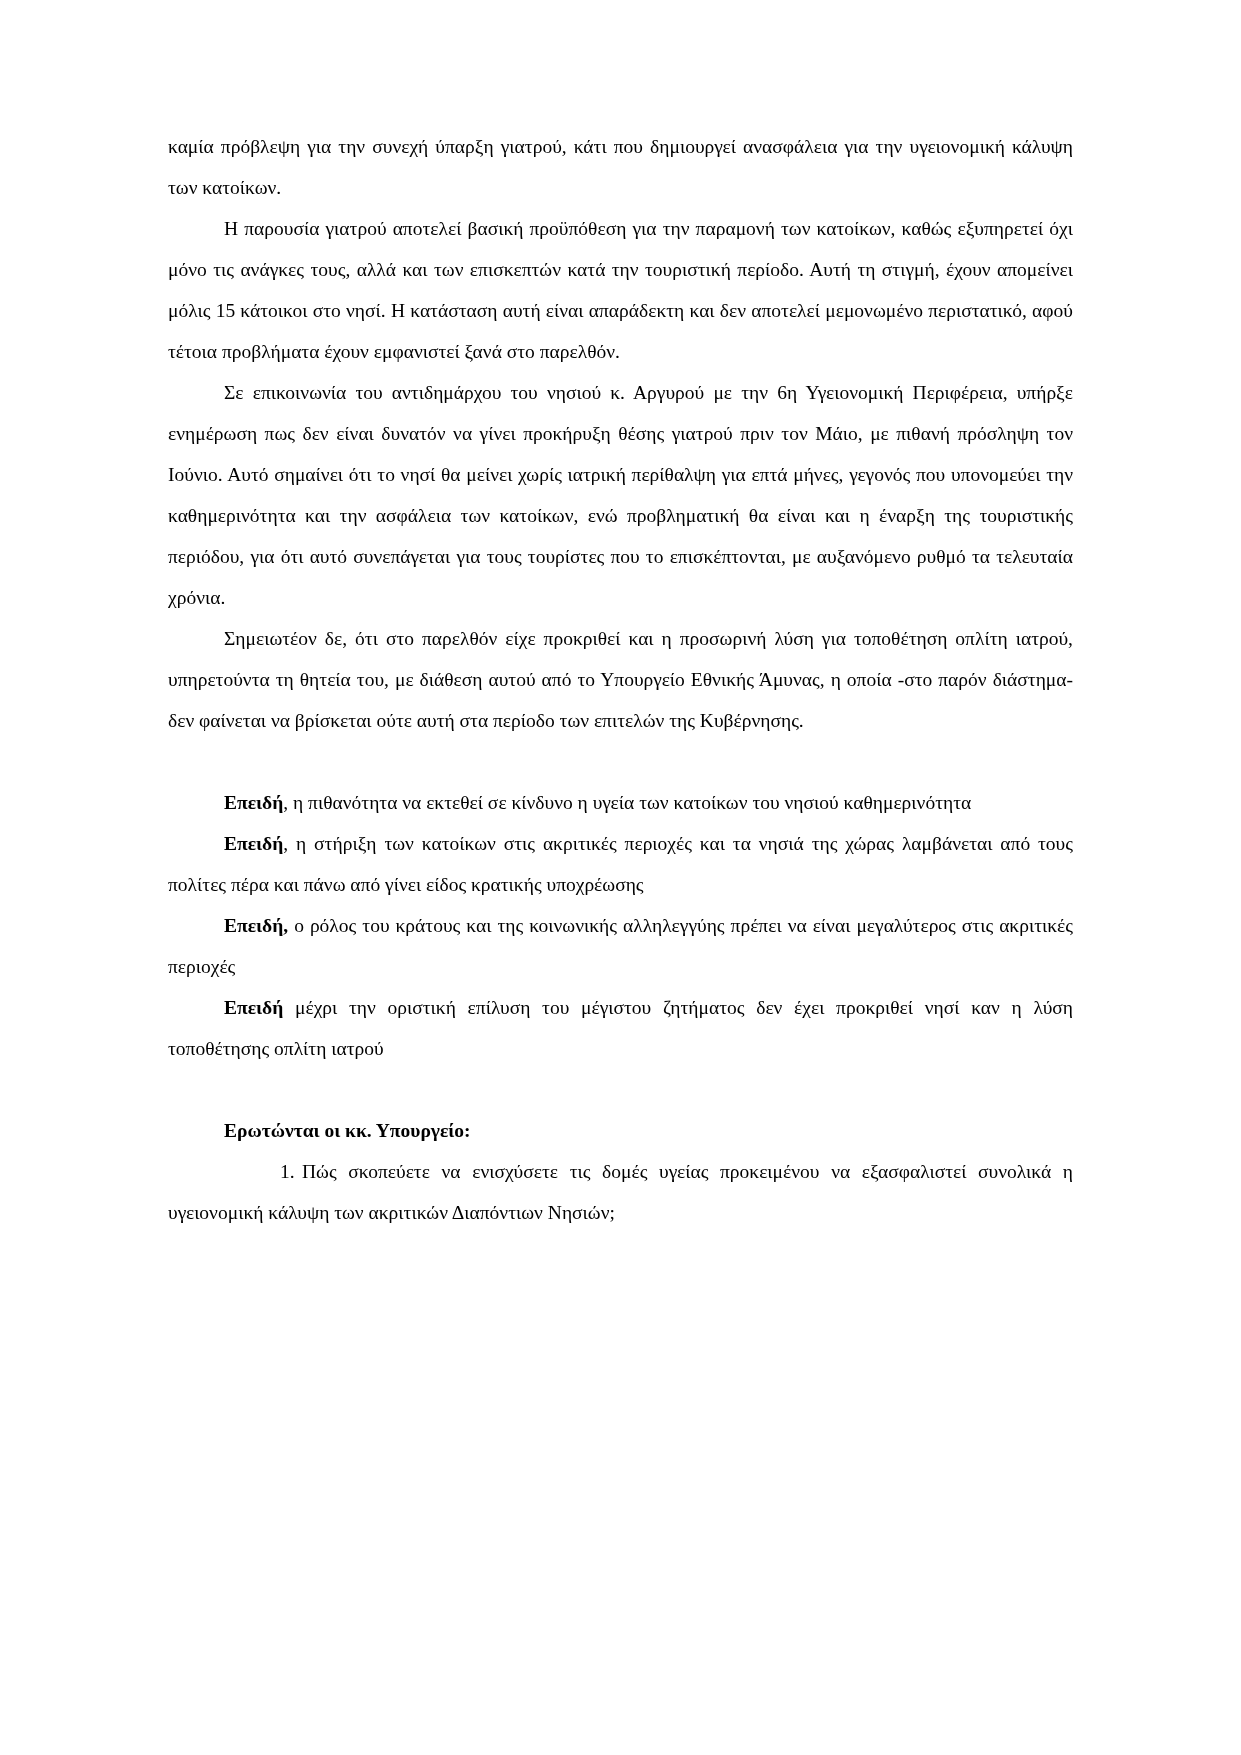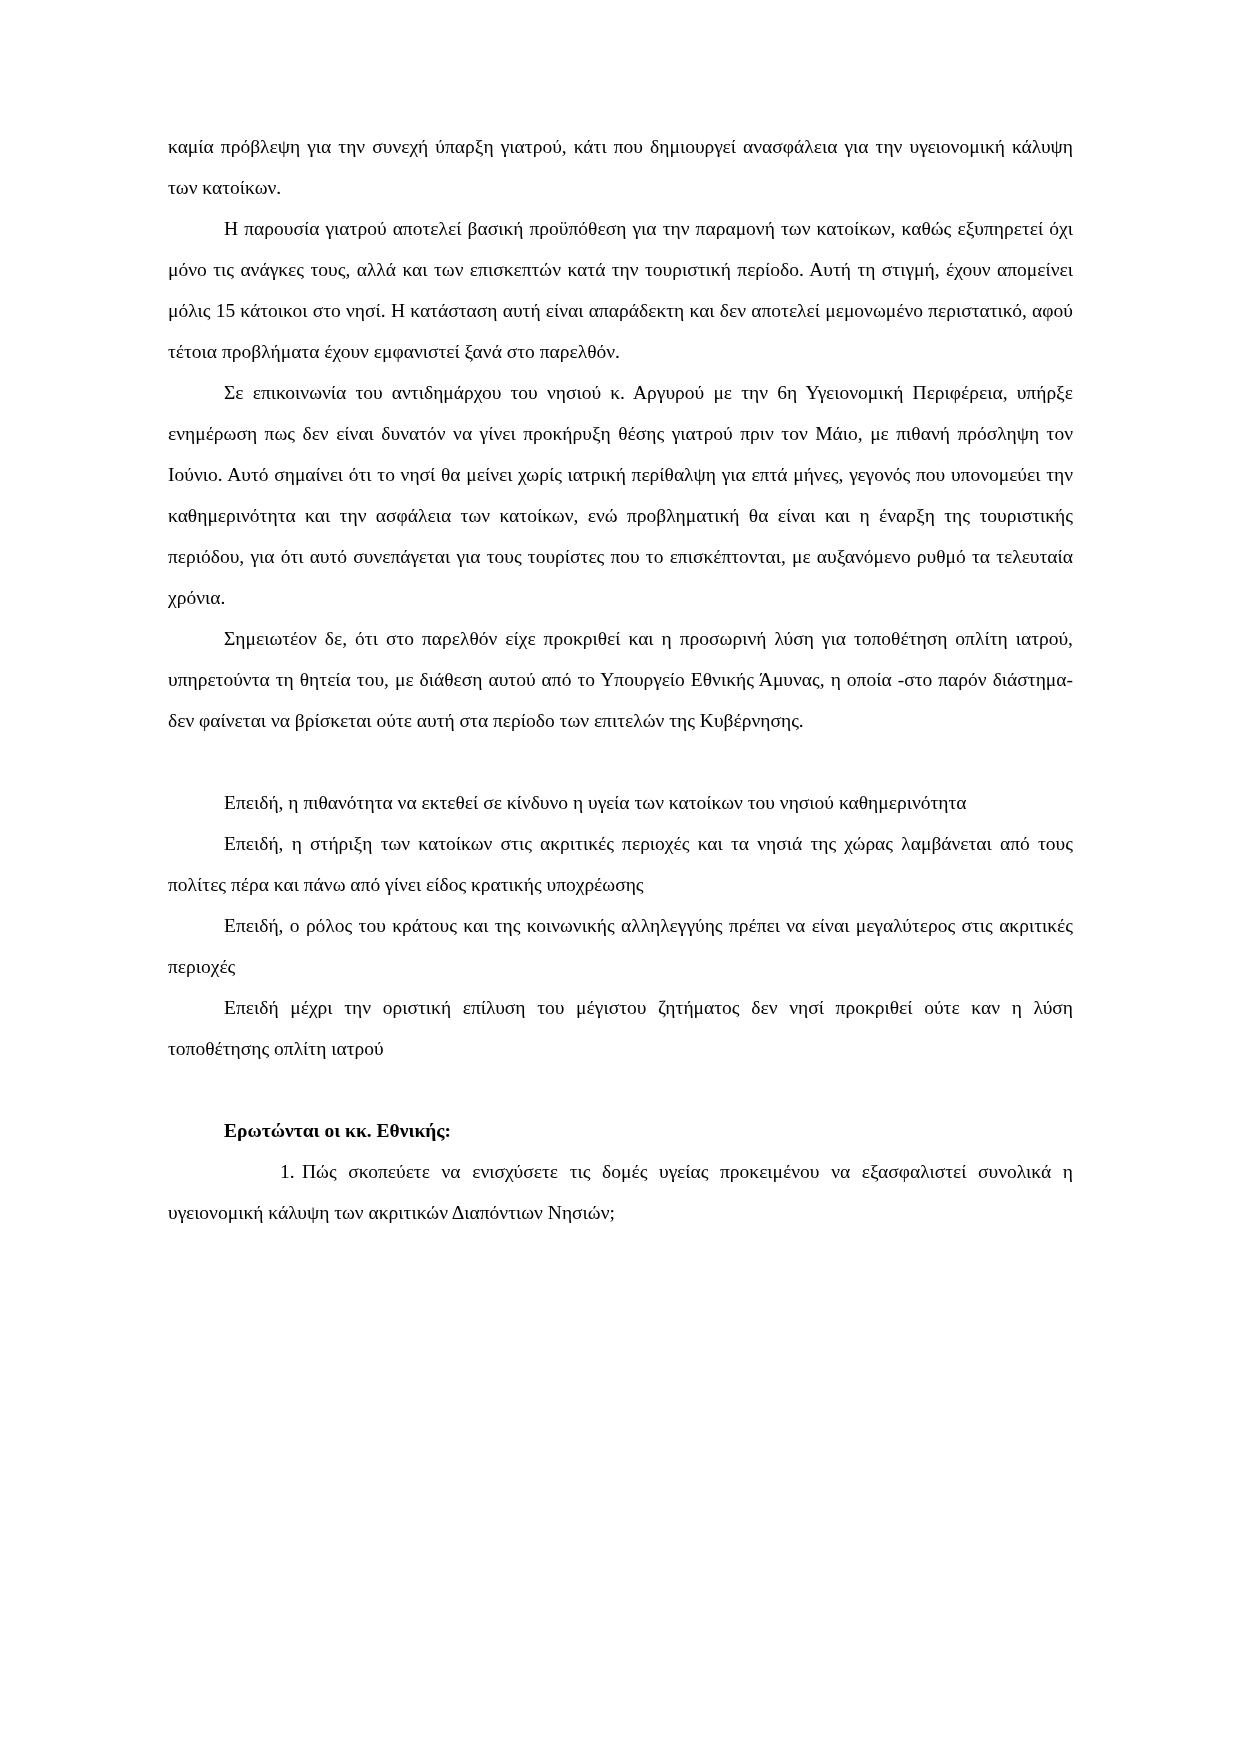--- a/index.html
+++ b/index.html
@@ -28,21 +28,21 @@
     margin: 0;
     padding: 0;
   }
   .indent {
     text-indent: 56px;
   }
   .noindent {
     text-indent: 0;
   }
   .bold {
-    font-weight: normal;
+    font-weight: bold;
   }
   .spacer-block {
     height: 41px;
   }
   .questions-heading {
     text-indent: 56px;
     font-weight: bold;
   }
   .q-item {
     text-indent: 56px;
@@ -67,22 +67,22 @@
     <p class="indent">Σημειωτέον δε, ότι στο παρελθόν είχε προκριθεί και η προσωρινή λύση για τοποθέτηση οπλίτη ιατρού, υπηρετούντα τη θητεία του, με διάθεση αυτού από το Υπουργείο Εθνικής Άμυνας, η οποία -στο παρόν διάστημα- δεν φαίνεται να βρίσκεται ούτε αυτή στα περίοδο των επιτελών της Κυβέρνησης.</p>
 
     <div class="spacer-block"></div>
 
     <p class="indent"><span class="bold">Επειδή</span><span>, </span><span>η πιθανότητα να εκτεθεί σε κίνδυνο η υγεία των κατοίκων του νησιού καθημερινότητα</span></p>
 
     <p class="indent"><span class="bold">Επειδή</span><span>, </span><span>η στήριξη των κατοίκων στις ακριτικές περιοχές και τα νησιά της χώρας λαμβάνεται από τους πολίτες πέρα και πάνω από γίνει είδος κρατικής υποχρέωσης</span></p>
 
     <p class="indent"><span class="bold">Επειδή,</span><span> </span><span>ο ρόλος του κράτους και της κοινωνικής αλληλεγγύης πρέπει να είναι μεγαλύτερος στις ακριτικές περιοχές</span></p>
 
-    <p class="indent"><span class="bold">Επειδή</span><span> </span><span>μέχρι την οριστική επίλυση του μέγιστου ζητήματος δεν νησί προκριθεί ούτε καν η λύση τοποθέτησης οπλίτη ιατρού</span></p>
+    <p class="indent"><span class="bold">Επειδή</span><span> </span><span>μέχρι την οριστική επίλυση του μέγιστου ζητήματος δεν έχει προκριθεί νησί καν η λύση τοποθέτησης οπλίτη ιατρού</span></p>
 
     <div class="spacer-block"></div>
 
-    <p class="questions-heading">Ερωτώνται οι κκ. Εθνικής:</p>
+    <p class="questions-heading">Ερωτώνται οι κκ. Υπουργείο:</p>
 
     <p class="q-item"><span class="q-num">1.</span><span>Πώς σκοπεύετε να ενισχύσετε τις δομές υγείας προκειμένου να εξασφαλιστεί συνολικά η υγειονομική κάλυψη των ακριτικών Διαπόντιων Νησιών;</span></p>
 
   </div>
 </div>
 
 </body></html>

